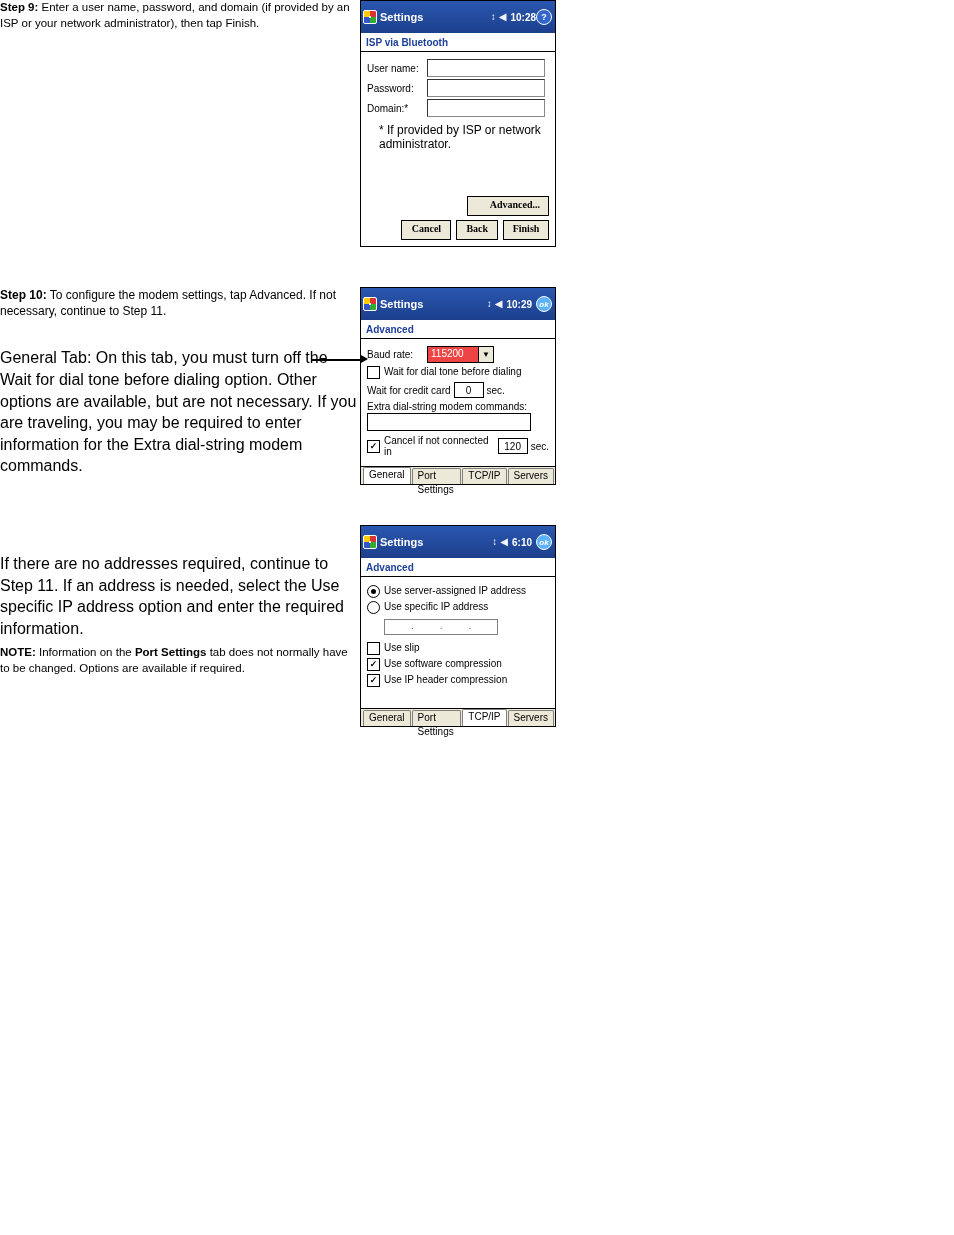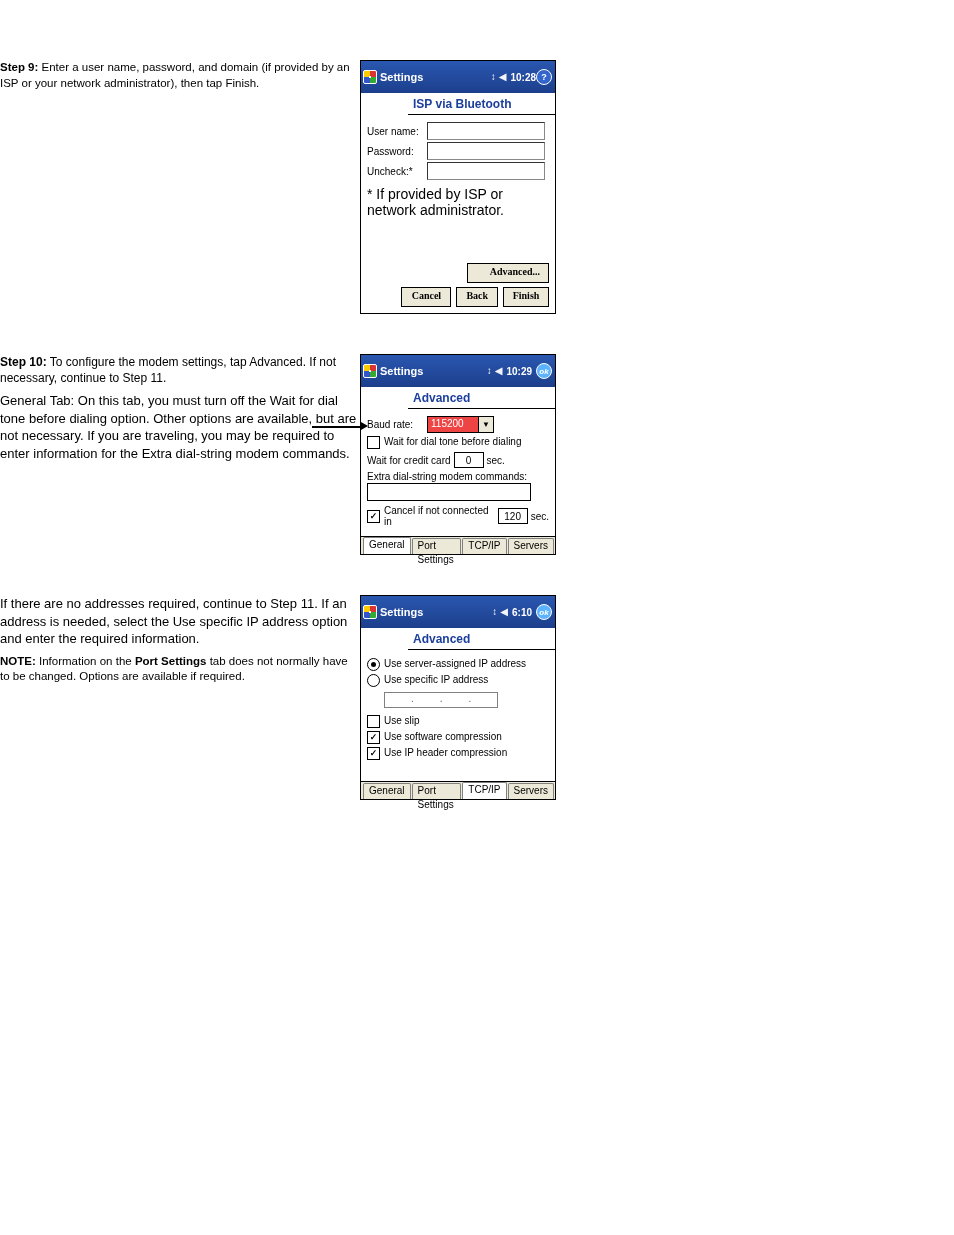--- a/index.html
+++ b/index.html
@@ -1,50 +1,50 @@
 <!DOCTYPE html>
 <html><head>
 <meta charset="utf-8">
 <style>
   body { margin:0; background:#fff; font-family: Tahoma, Verdana, sans-serif; font-size:11px; color:#000; }
-  .page { width:954px; margin:0 auto; padding-top:60px; padding-bottom:60px; position:relative; }
+  .page { width:954px; margin:0 auto; padding-bottom:60px; position:relative; }
   .row { clear:both; overflow:visible; position:relative; margin-bottom:20px; }
   .left { width:360px; float:left; font-size:12px; line-height:1.35; color:#000; }
   .right { margin-left:360px; width:210px; position:relative; }
   .left p { margin:0 0 6px 0; font-size:11.5px; }
   .left .step-hd { font-size:12px; }
   ul.bullets { margin:4px 0 0 18px; padding:0; }
   ul.bullets li { margin:2px 0; font-size:11.5px; }
-  .left .bodytxt { font-size:13px; }
+  .left .bodytxt { font-size:16px;margin-top:28px; }
   .note { font-size:11.5px; margin-top:8px; }
 
   
   .ppc { width:194px; border:1px solid #000; background:#fff; box-shadow:0 0 0 rgba(0,0,0,0); }
   .titlebar { height:32px; background:linear-gradient(#2a57b0,#1c3f8c); color:#fff; display:flex; align-items:center; padding:0 3px 0 2px; position:relative; }
   .startico { width:14px; height:14px; margin-right:3px; background:
       radial-gradient(circle at 50% 50%, #fff 0 1px, transparent 1px),
       conic-gradient(from 0deg, #d33 0 25%, #3a3 25% 50%, #35c 50% 75%, #fc0 75% 100%);
     border:1px solid #fff; border-radius:2px; box-sizing:border-box; }
   .titletxt { font-weight:bold; font-size:11px; }
   .ticons { margin-left:auto; display:flex; align-items:center; gap:0; }
   .ticons .glyph { font-size:10px; line-height:1; margin-left:3px; opacity:0.95; }
   .ticons .time { font-size:10px; font-weight:bold; margin-left:4px; }
   .okbtn { width:14px; height:14px; border-radius:50%; background:#5bb3ff; border:1px solid #fff; color:#fff; font-size:8px; font-weight:bold; display:flex; align-items:center; justify-content:center; margin-left:4px;font-style:italic; }
   .helpbtn { width:14px; height:14px; border-radius:50%; background:#3366cc; border:1px solid #fff; color:#fff; font-size:9px; font-weight:bold; display:flex; align-items:center; justify-content:center; }
 
-  .heading { color:#1c3f9c; font-weight:bold; font-size:12px; padding:4px 5px 3px 5px; border-bottom:1px solid #000;margin-left:47px; }
+  .heading { color:#1c3f9c; font-weight:bold; font-size:10px; padding:4px 5px 3px 5px; border-bottom:1px solid #000; }
   .content { padding:5px 6px 6px 6px; font-size:10px; color:#000; }
   .frow { display:flex; align-items:center; margin:2px 0; }
   .lbl { width:60px; font-size:10px; }
   .inp { border:1px solid #000; height:14px; background:#fff; }
   .inp.sunken { border:1px inset #888; }
   .w112 { width:112px; }
   .w34 { width:28px; text-align:center; font-size:10px; padding:0; }
   .wfull { width:158px; }
-  .footnote { font-size:14px; margin-top:6px; }
+  .footnote { font-size:12px; margin-top:6px;margin-left:12px; }
   .btnrow { text-align:right; margin-top:8px; }
   .btnrow .pbtn { display:inline-block; height:18px; border:1px solid #000; background:#ece9d8; font-size:10px; font-weight:bold; line-height:16px; padding:0 8px; margin-left:2px; font-family:Tahoma; }
 
   .pbtn.cancel { width:48px; padding:0; text-align:center; }
   .pbtn.back   { width:40px; padding:0; text-align:center; }
   .pbtn.finish { width:44px; padding:0; text-align:center; }
 
   .select { display:inline-flex; border:1px solid #000; height:15px; }
   .select .sval { width:44px; background:#ef4444; color:#fff; font-size:10px; padding:0 3px; line-height:14px; }
   .select .sbtn { width:14px; border-left:1px solid #000; background:#ece9d8; display:flex; align-items:center; justify-content:center; font-size:8px; }
@@ -95,21 +95,21 @@
         <div class="content">
           <div class="frow">
               <span class="lbl">User name:</span>
               <input class="inp sunken w112" style="">
             </div>
           <div class="frow">
               <span class="lbl">Password:</span>
               <input class="inp sunken w112" type="password" style="">
             </div>
           <div class="frow">
-              <span class="lbl">Uncheck:*</span>
+              <span class="lbl">Domain:*</span>
               <input class="inp sunken w112" style="">
             </div>
           <div class="footnote">* If provided by ISP or network administrator.</div>
           <div class="btnrow">
             <span class="pbtn" style="width:64px;margin-top:37px;">Advanced...</span>
           </div>
           <div class="btnrow" style="margin-top:4px;">
             <span class="pbtn cancel">Cancel</span>
             <span class="pbtn back">Back</span>
             <span class="pbtn finish">Finish</span>

